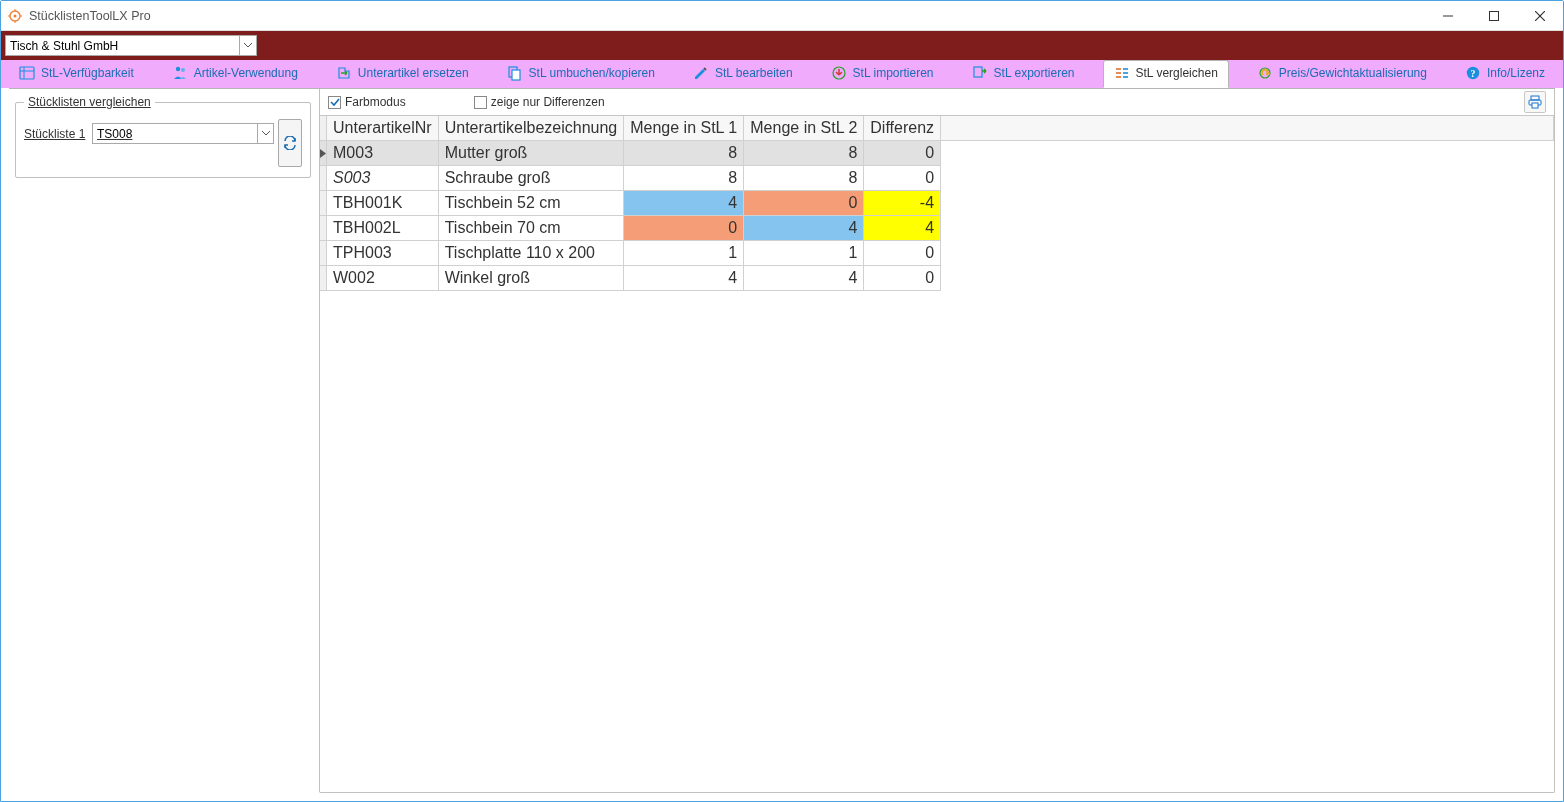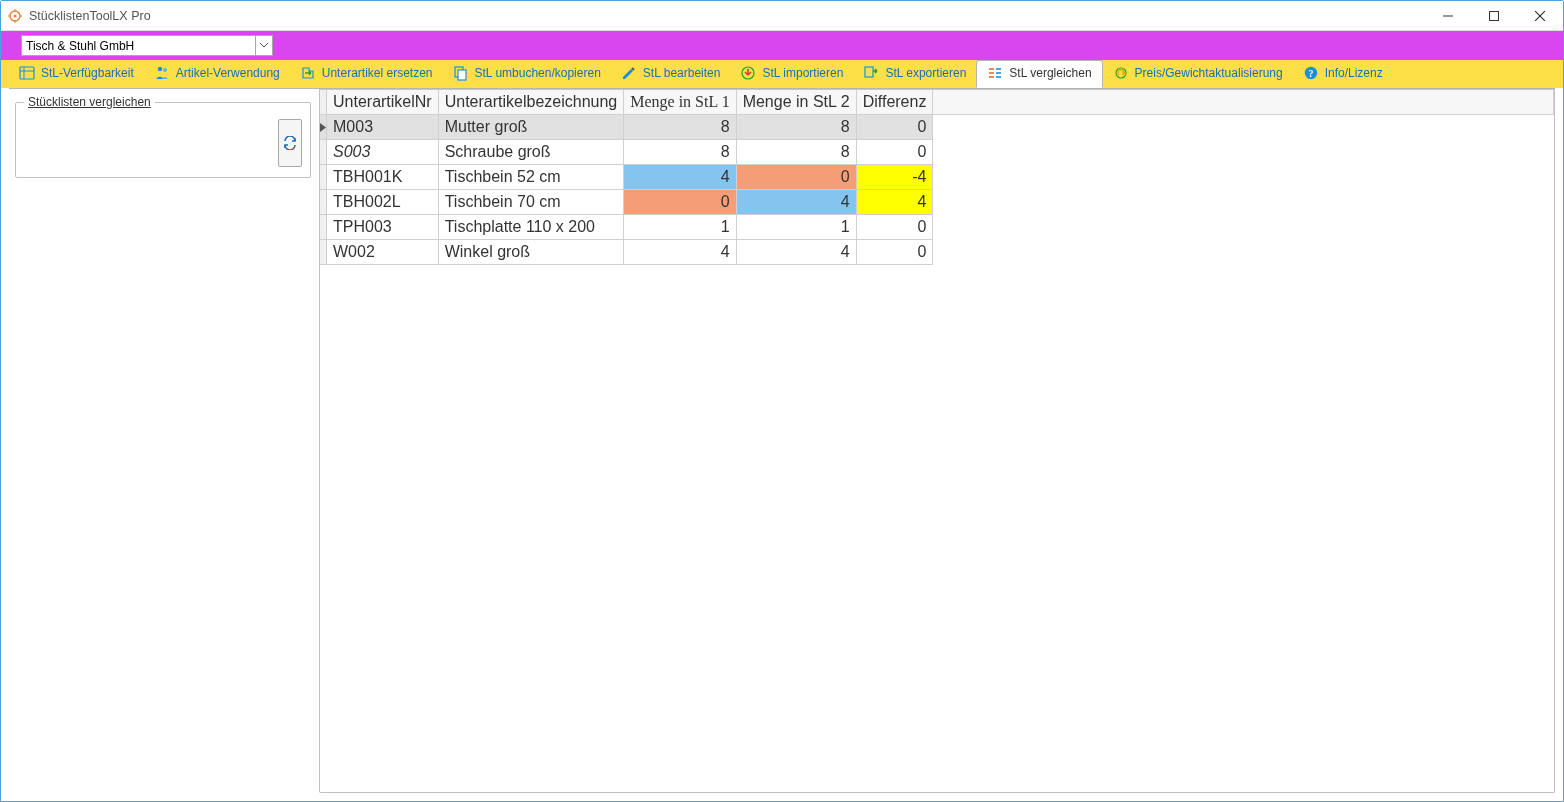--- a/index.html
+++ b/index.html
@@ -32,23 +32,23 @@
     width:16px;height:16px;margin-right:6px;
     display:inline-flex;align-items:center;justify-content:center;
   }
   .titlebar .title { color:#555; font-size:12.5px; }
   .win-controls { margin-left:auto; display:flex; }
   .win-btn {
     width:46px;height:30px;display:flex;align-items:center;justify-content:center;
     color:#333; font-size:13px;
   }
   .company-row {
-    padding:4px 20px;
+    padding:4px 4px;
     display:flex;
-    background:#d946ef;
+    background:#7f1d1d;
   }
   .combo {
     display:flex;align-items:center;
     border:1px solid #a9a9a9;
     background:#fff;
     height:21px;
   }
   .combo input {
     border:none;outline:none;font:inherit;background:transparent;
     padding:0 4px;height:100%;
@@ -60,22 +60,23 @@
     color:#555;
   }
   .company-combo { width:252px; }
   .company-combo input { width:233px; }
 
   .tabs-row {
     display:flex;
     align-items:flex-end;
     padding:0 8px;
     height:28px;
-    background:#fde047;
+    background:#f0abfc;
     border-bottom:1px solid transparent;
+    justify-content:space-between;
   }
   .tab {
     display:flex;align-items:center;gap:6px;
     padding:4px 10px 6px 10px;
     color:#1a6db5;
     cursor:default;
     font-size:12px;
   }
   .tab .tab-icon { width:16px;height:16px; display:inline-flex;align-items:center;justify-content:center;}
   .tab.active {
@@ -360,44 +361,79 @@
       </div>
     </div>
 
   <div class="content">
 
     <div class="side-panel">
       <fieldset class="groupbox">
         <legend>Stücklisten vergleichen</legend>
         <div class="form-rows-wrap">
           <div class="form-rows">
+            <div class="form-row">
+              <label>Stückliste 1</label>
+              <div class="combo">
+                <input type="text" value="TS008" style="">
+                <div class="caret-btn">
+                  <svg width="8" height="5" viewBox="0 0 8 5">
+                      <path d="M0 0 L4 4 L8 0" fill="none" stroke="#555" stroke-width="1"></path>
+                    </svg>
+                </div>
+              </div>
+            </div>
           </div>
           <div class="swap-btn">
             <span>
               <svg width="14" height="14" viewBox="0 0 14 14">
                 <path d="M2 5 A5 5 0 0 1 12 5" fill="none" stroke="#1a6db5" stroke-width="1.5"></path>
                 <path d="M12 9 A5 5 0 0 1 2 9" fill="none" stroke="#1a6db5" stroke-width="1.5"></path>
                 <path d="M12 2 L12 5 L9 5" fill="none" stroke="#1a6db5" stroke-width="1.5"></path>
                 <path d="M2 12 L2 9 L5 9" fill="none" stroke="#1a6db5" stroke-width="1.5"></path>
               </svg>
             </span>
           </div>
         </div>
       </fieldset>
     </div>
 
     <div class="main-panel">
+      <div class="toolbar">
+        <label class="check">
+          <span class="box" id="chk-color">
+              <svg width="10" height="10" viewBox="0 0 10 10">
+                <path d="M1 5 L4 8 L9 2" fill="none" stroke="#1a6db5" stroke-width="1.6"></path>
+              </svg>
+            </span>
+          <span>Farbmodus</span>
+        </label>
+        <label class="check" style="margin-left:50px">
+          <span class="box" id="chk-diff"></span>
+          <span>zeige nur Differenzen</span>
+        </label>
+        <div class="spacer"></div>
+        <div class="print-btn">
+          <span>
+            <svg width="14" height="14" viewBox="0 0 14 14">
+              <rect x="3" y="1" width="8" height="4" fill="none" stroke="#1877d0" stroke-width="1"></rect>
+              <rect x="1" y="5" width="12" height="5" rx="1" fill="none" stroke="#1877d0" stroke-width="1"></rect>
+              <rect x="4" y="8" width="6" height="5" fill="#fff" stroke="#1877d0" stroke-width="1"></rect>
+            </svg>
+          </span>
+        </div>
+      </div>
       <div class="grid">
         <table class="data" id="data-table">
           <thead>
               <tr id="header-row">
                 <th class="rowhead"></th>
                 <th style="width: 84px;">UnterartikelNr</th>
                 <th style="width: 131px;">Unterartikelbezeichnung</th>
-                <th style="width: 86px; font-family: Liberation Serif, serif;">Menge in StL 1</th>
+                <th style="width: 86px;">Menge in StL 1</th>
                 <th style="width: 86px;">Menge in StL 2</th>
                 <th style="width: 58px;">Differenz</th>
                 <th class="filler"></th>
               </tr>
             </thead>
           <tbody id="data-body">
               <tr class="row-selected">
                 <td class="rowhead">
                   <svg width="6" height="9" viewBox="0 0 6 9">
                     <path d="M0 0 L6 4.5 L0 9 Z" fill="#555"></path>

